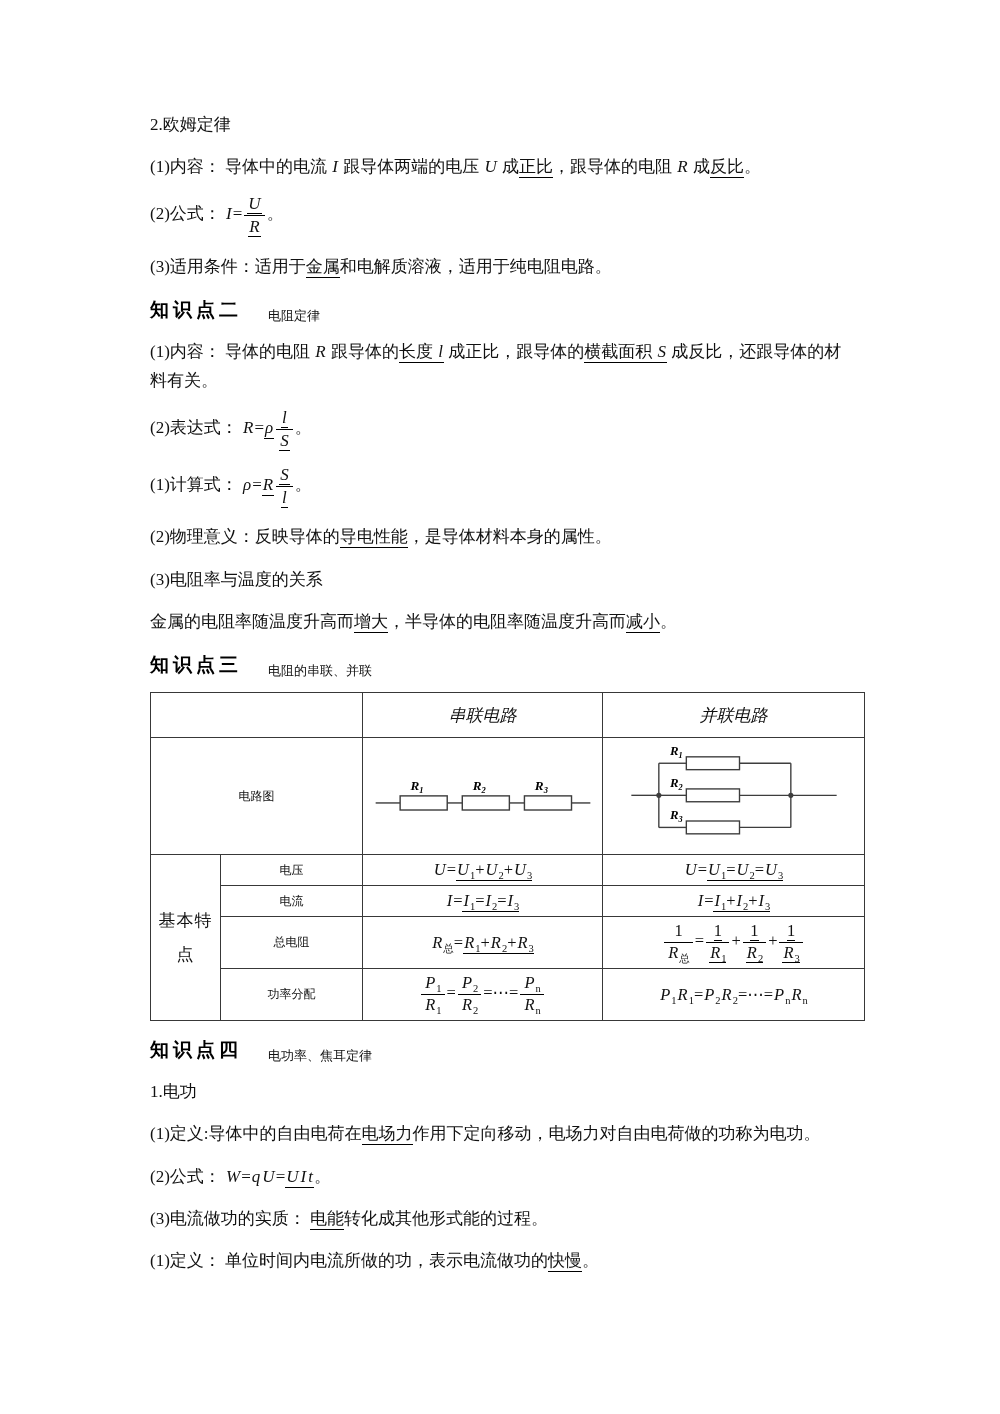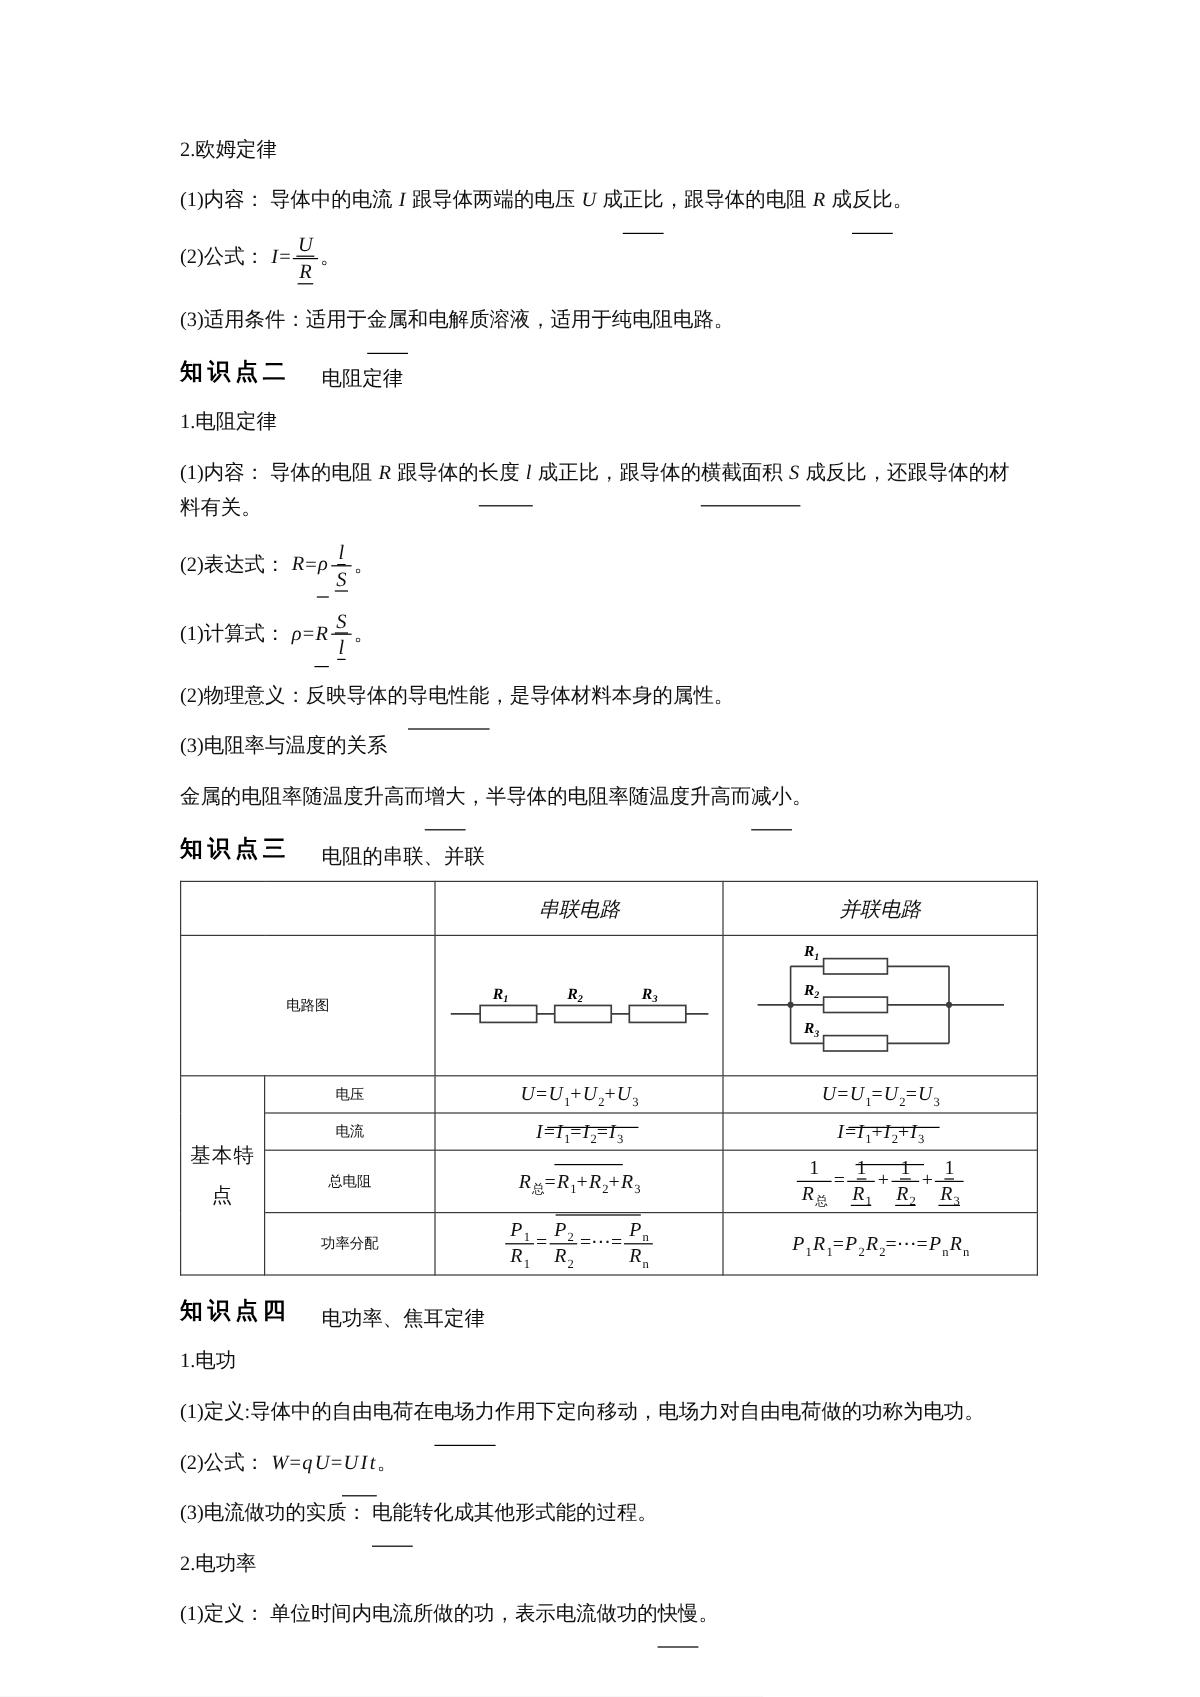--- a/index.html
+++ b/index.html
@@ -8,34 +8,34 @@
     font-family:"Liberation Serif","DejaVu Serif",serif;font-size:17px;
     position:relative;overflow:hidden;
   }
   .content{position:absolute;left:150px;top:110px;width:716px;}
   p.line{margin:0 16px 13px 0;line-height:1.72;}
   p.f-line{margin:5px 0 15px 0;line-height:1.5;}
 
   
   .tn{font-family:"Liberation Serif","DejaVu Serif",serif;}
   .tv{font-family:"Liberation Serif","DejaVu Serif",serif;font-style:italic;padding:0 1px;}
-  .tu{border-bottom:1.2px solid #000;padding-bottom:18px;}
+  .tu{border-bottom:1.2px solid #000;padding-bottom:1px;}
   sub.ts{font-size:10.5px;font-style:normal;line-height:0;}
   .tf{display:inline-block;vertical-align:middle;text-align:center;margin:0 2px;}
   .tf-num{display:block;border-bottom:1.3px solid #000;padding:0 3px 1px 3px;line-height:1.15;}
   .tf-den{display:block;padding:1px 3px 0 3px;line-height:1.15;}
   .tf .tu{padding-bottom:0;}
 
   
   .kp{margin:16px 0 14px 0;display:flex;align-items:center;}
   .kp-label{
     font-family:"Liberation Sans","DejaVu Sans",sans-serif;
     font-weight:bold;font-size:19px;letter-spacing:4px;color:#000;white-space:nowrap;
   }
-  .kp-title{margin-left:26px;font-size:17px;transform:translateY(6px);white-space:nowrap;}
+  .kp-title{margin-left:26px;font-size:13px;transform:translateY(6px);white-space:nowrap;}
 
   
   table.res{border-collapse:collapse;width:714px;margin:10px 0 16px 0;table-layout:fixed;}
   table.res td{border:1.6px solid #383838;text-align:center;vertical-align:middle;padding:5px 6px;}
   td.hdr{height:34px;font-style:italic;}
   td.group-cell{line-height:2.0;letter-spacing:1px;}
   td.diagram-cell{height:100px;}
   td.formula-cell{font-size:16.5px;}
   td.r-label{font-size:12px;}
 
@@ -50,21 +50,20 @@
     <p class="line"><span class="tn">2.欧姆定律</span></p>
     <p class="line"><span class="tn">(1)内容： 导体中的电流 </span><span class="tv">I</span><span class="tn"> 跟导体两端的电压 </span><span class="tv">U</span><span class="tn"> 成</span><span class="tu"><span class="tn">正比</span></span><span class="tn">，跟导体的电阻 </span><span class="tv">R</span><span class="tn"> 成</span><span class="tu"><span class="tn">反比</span></span><span class="tn">。</span></p>
     <p class="f-line"><span class="tn">(2)公式： </span><span class="tv">I</span><span class="tn">=</span><span class="tf"><span class="tf-num"><span class="tu"><span class="tv">U</span></span></span><span class="tf-den"><span class="tu"><span class="tv">R</span></span></span></span><span class="tn">。</span></p>
     <p class="line"><span class="tn">(3)适用条件：适用于</span><span class="tu"><span class="tn">金属</span></span><span class="tn">和电解质溶液，适用于纯电阻电路。</span></p>
 
     <div class="kp">
       <span class="kp-label">知识点二</span>
       <span class="kp-title">电阻定律</span>
     </div>
 
-    <p class="line"><span class="tn">1.电阻定律</span></p>
     <p class="line"><span class="tn">(1)内容： 导体的电阻 </span><span class="tv">R</span><span class="tn"> 跟导体的</span><span class="tu"><span class="tn">长度 </span><span class="tv">l</span></span><span class="tn"> 成正比，跟导体的</span><span class="tu"><span class="tn">横截面积 </span><span class="tv">S</span></span><span class="tn"> 成反比，还跟导体的材料有关。</span></p>
     <p class="f-line"><span class="tn">(2)表达式： </span><span class="tv">R</span><span class="tn">=</span><span class="tu"><span class="tv">ρ</span></span><span class="tf"><span class="tf-num"><span class="tu"><span class="tv">l</span></span></span><span class="tf-den"><span class="tu"><span class="tv">S</span></span></span></span><span class="tn">。</span></p>
     <p class="f-line"><span class="tn">(1)计算式： </span><span class="tv">ρ</span><span class="tn">=</span><span class="tu"><span class="tv">R</span></span><span class="tf"><span class="tf-num"><span class="tu"><span class="tv">S</span></span></span><span class="tf-den"><span class="tu"><span class="tv">l</span></span></span></span><span class="tn">。</span></p>
     <p class="line"><span class="tn">(2)物理意义：反映导体的</span><span class="tu"><span class="tn">导电性能</span></span><span class="tn">，是导体材料本身的属性。</span></p>
     <p class="line"><span class="tn">(3)电阻率与温度的关系</span></p>
     <p class="line"><span class="tn">金属的电阻率随温度升高而</span><span class="tu"><span class="tn">增大</span></span><span class="tn">，半导体的电阻率随温度升高而</span><span class="tu"><span class="tn">减小</span></span><span class="tn">。</span></p>
 
     <div class="kp">
       <span class="kp-label">知识点三</span>
       <span class="kp-title">电阻的串联、并联</span>
@@ -152,17 +151,16 @@
 
     <div class="kp">
       <span class="kp-label">知识点四</span>
       <span class="kp-title">电功率、焦耳定律</span>
     </div>
 
     <p class="line"><span class="tn">1.电功</span></p>
     <p class="line"><span class="tn">(1)定义:导体中的自由电荷在</span><span class="tu"><span class="tn">电场力</span></span><span class="tn">作用下定向移动，电场力对自由电荷做的功称为电功。</span></p>
     <p class="line"><span class="tn">(2)公式： </span><span class="tv">W</span><span class="tn">=</span><span class="tv">q</span><span class="tv">U</span><span class="tn">=</span><span class="tu"><span class="tv">U</span><span class="tv">I</span><span class="tv">t</span></span><span class="tn">。</span></p>
     <p class="line"><span class="tn">(3)电流做功的实质： </span><span class="tu"><span class="tn">电能</span></span><span class="tn">转化成其他形式能的过程。</span></p>
-    <p class="line"><span class="tn">2.电功率</span></p>
     <p class="line"><span class="tn">(1)定义： 单位时间内电流所做的功，表示电流做功的</span><span class="tu"><span class="tn">快慢</span></span><span class="tn">。</span></p>
 
   </div>
 </div>
 
 </body></html>

